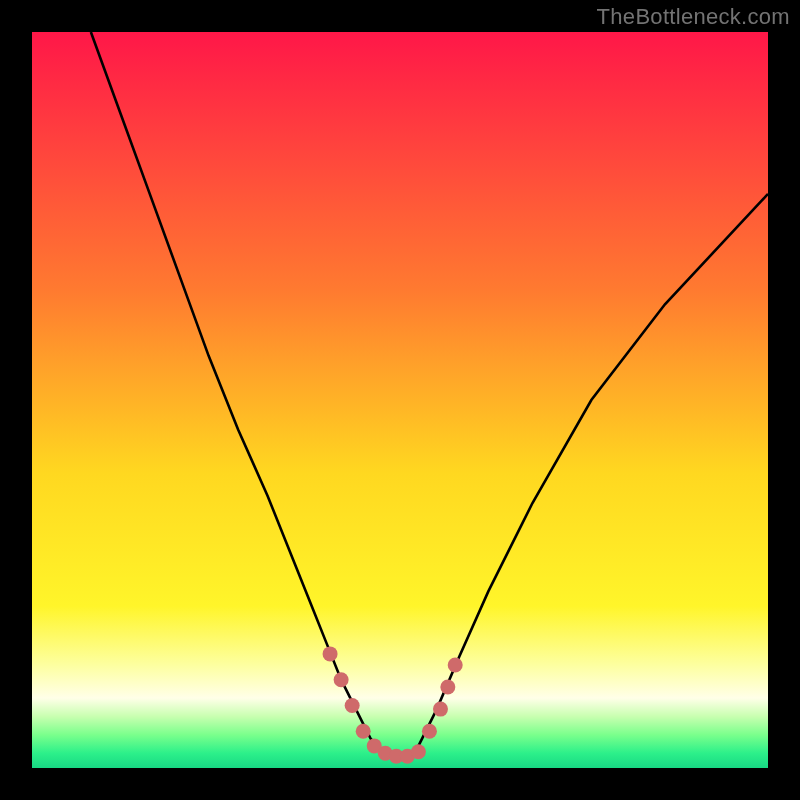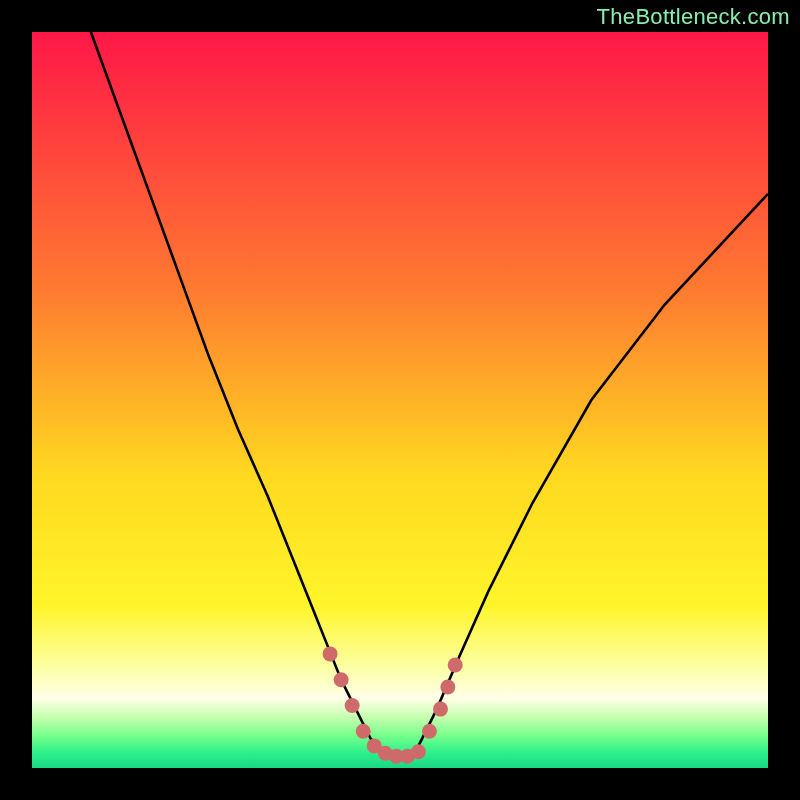--- a/index.html
+++ b/index.html
@@ -22,21 +22,21 @@
     position: absolute;
     top: 32px;
     left: 32px;
     width: 736px;
     height: 736px;
   }
   .watermark {
     position: absolute;
     top: 4px;
     right: 10px;
-    color: #86efac;
+    color: #737373;
     font-size: 22px;
     font-weight: 400;
     letter-spacing: 0.3px;
   }
   svg {
     display: block;
   }
 </style>
 </head>
 <body>

